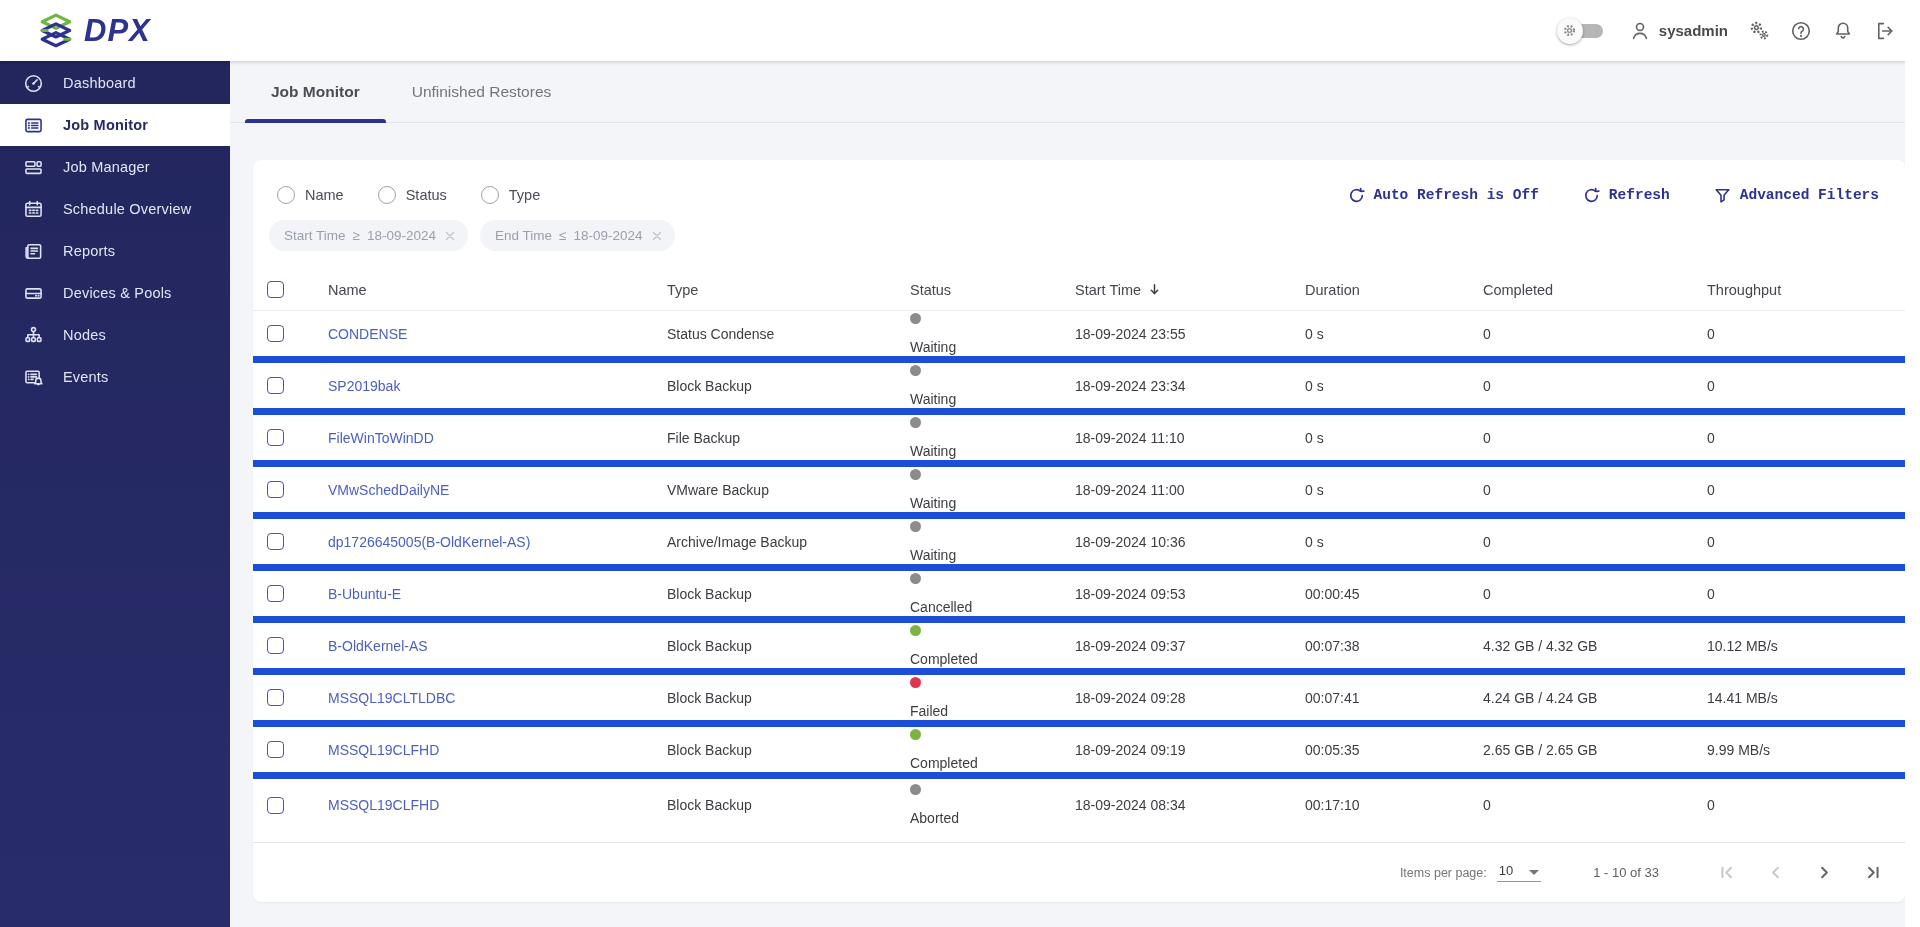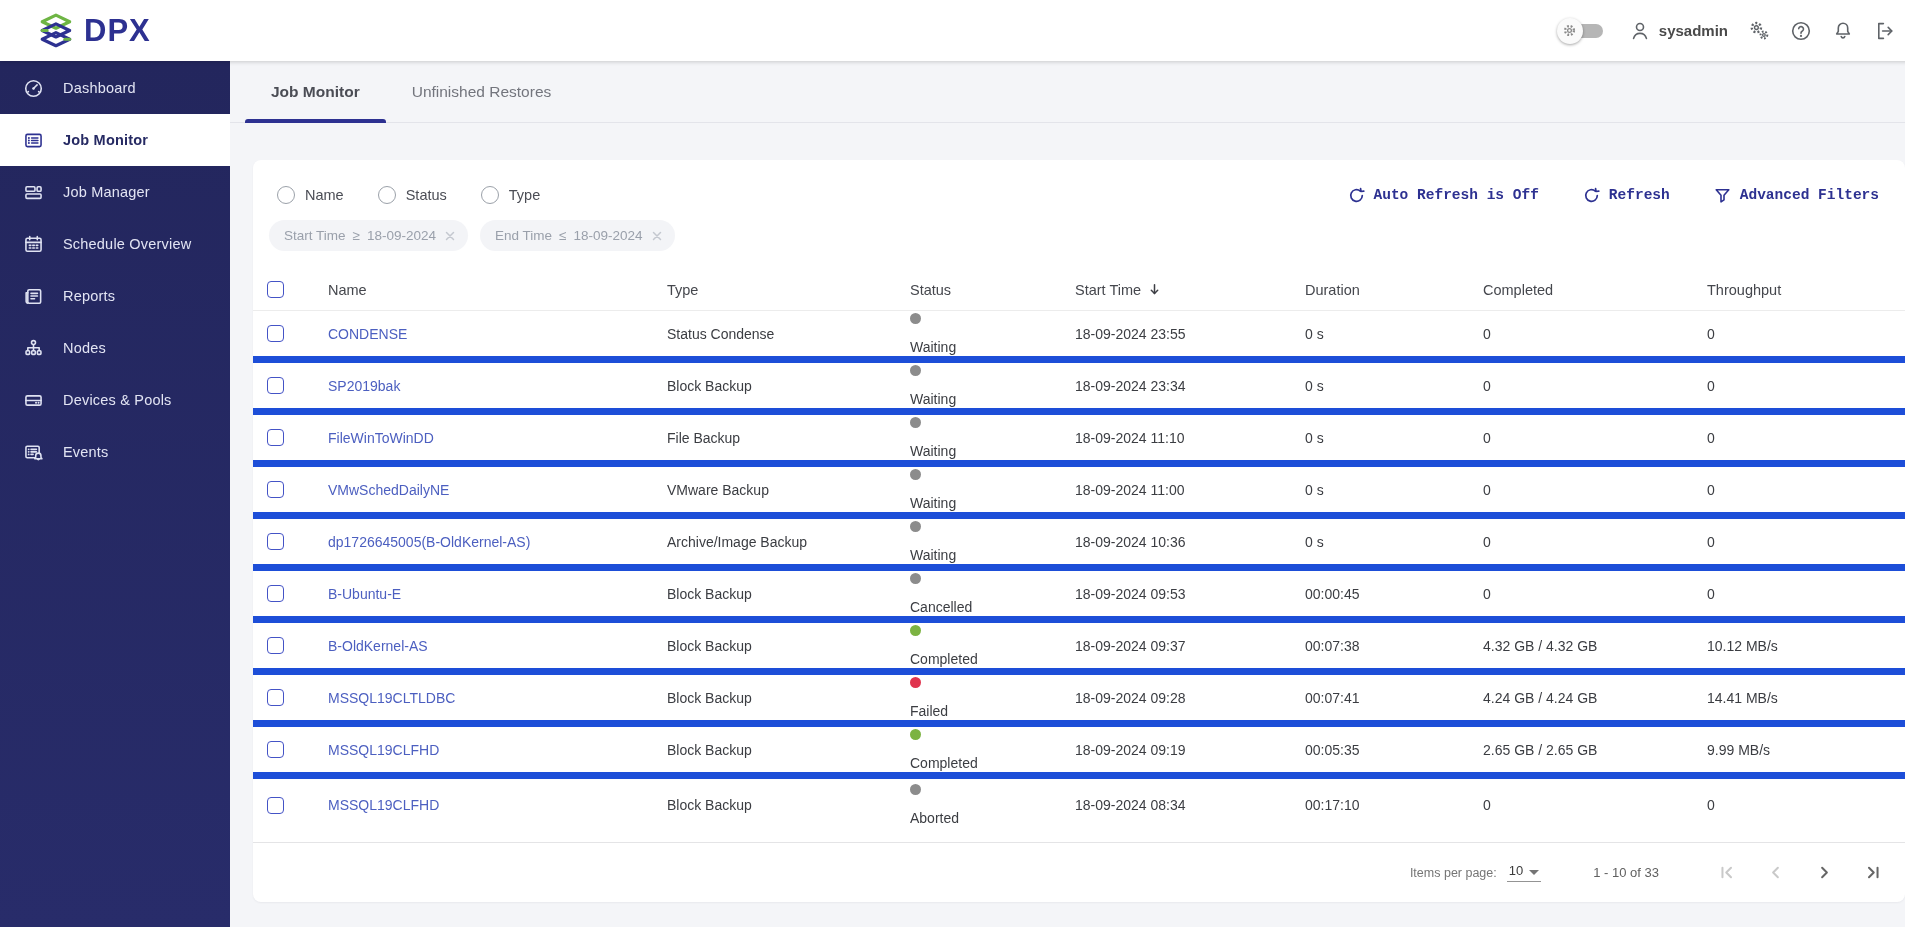--- a/index.html
+++ b/index.html
@@ -4,36 +4,36 @@
 <style>
   * { margin:0; padding:0; box-sizing:border-box; }
   html,body { width:1920px; height:927px; overflow:hidden; }
   body { font-family:"Liberation Sans", sans-serif; background:#f4f5f8; position:relative; color:#3b3d42; }
 
   
   .topbar { position:absolute; top:0; left:0; right:0; height:61px; background:#fff;
             box-shadow:0 1px 4px rgba(0,0,0,.18); display:flex; align-items:center;
             padding:0 24px 0 38px; z-index:5; }
   .logo { display:flex; align-items:center; gap:10px; cursor:pointer; }
-  .logo-text { font-size:31px; font-weight:800; color:#2d3191; letter-spacing:1px; }
+  .logo-text { font-size:31px; font-weight:800; color:#2d3191; letter-spacing:1px;font-style:italic; }
   .topbar-right { margin-left:auto; display:flex; align-items:center; gap:20px; }
   .tb-icon { width:22px; height:22px; color:#5f6368; display:inline-flex; cursor:pointer; }
   .tb-icon svg { width:100%; height:100%; }
   .user-chip { display:flex; align-items:center; gap:8px; cursor:pointer; }
   .user-name { font-size:15px; font-weight:700; color:#4a4a4a; }
   .toggle { position:relative; width:46px; height:20px; margin-right:6px; cursor:pointer; }
   .toggle-track { position:absolute; left:8px; top:3px; width:38px; height:14px; border-radius:8px; background:#b6b6b6; }
   .toggle-knob { position:absolute; left:0; top:-3px; width:26px; height:26px; border-radius:50%;
                  background:#fafafa; box-shadow:0 1px 3px rgba(0,0,0,.35); display:flex; align-items:center; justify-content:center; color:#8a8a8a; }
   .toggle-knob svg { width:15px; height:15px; }
 
   
   .sidebar { position:absolute; top:61px; left:0; bottom:0; width:230px;
              background:linear-gradient(180deg,#23265d 0%, #282c6a 100%); z-index:4; padding-top:1px; }
-  .nav-item { height:52px; display:flex; align-items:center; gap:19px; padding-left:23px;
+  .nav-item { height:42px; display:flex; align-items:center; gap:19px; padding-left:23px;
               color:#e2e4f3; cursor:pointer; }
   .nav-item .icon { width:21px; height:21px; color:#dfe2f2; flex:none; display:inline-flex; }
   .nav-item .icon svg { width:100%; height:100%; }
   .nav-label { font-size:14.5px; letter-spacing:.2px; }
   .nav-item.active { background:#fff; color:#262a63; }
   .nav-item.active .icon { color:#2d3191; }
   .nav-item.active .nav-label { font-weight:700; }
 
   
   .main { position:absolute; top:61px; left:230px; right:0; bottom:0; }
@@ -79,21 +79,21 @@
   .tbody .trow:last-child { border-bottom:none; }
   .cb { width:17px; height:17px; border:1.6px solid #4453c6; border-radius:4px; background:#fff; cursor:pointer; }
   .name-link { color:#4c5fc0; text-decoration:none; cursor:pointer; }
   .status-cell { display:flex; gap:15px;flex-direction:column; }
   .dot { width:11px; height:11px; border-radius:50%; flex:none; }
 
   
   .pagination { margin-top:auto; border-top:1px solid #e4e4e6; height:60px; display:flex;
                 align-items:center; justify-content:flex-end; padding-right:22px; }
   .ipp-label { font-size:12.5px; color:#757575; margin-right:10px; }
-  .ipp-select { display:flex; align-items:end; gap:6px; border-bottom:1px solid #949494;
+  .ipp-select { display:flex; align-items:end; gap:16px; border-bottom:1px solid #949494;
                 padding:0 2px 3px 2px; cursor:pointer; }
   .ipp-value { font-size:13px; color:#3c3c3c; }
   .caret { width:0; height:0; border-left:5px solid transparent; border-right:5px solid transparent;
            border-top:5px solid #757575; margin-bottom:3px; }
   .range { font-size:13px; color:#606060; margin:0 58px 0 52px; }
   .pg-btns { display:flex; align-items:center; gap:30px; }
   .pg-btn { width:19px; height:19px; display:inline-flex; color:#666; cursor:pointer; background:none; border:none; padding:0; }
   .pg-btn svg { width:100%; height:100%; }
   .pg-btn.disabled { color:#c9c9c9; cursor:default; }
 
@@ -214,38 +214,38 @@
           <rect x="4.6" y="3.6" width="12.2" height="12.8" rx="1.2"></rect>
           <path d="M4.6 6.4 H3 v8.2 a1.7 1.7 0 0 0 1.7 1.7"></path>
           <path d="M7.6 7 h6.2 M7.6 9.6 h6.2 M7.6 12.2 h3.4"></path>
         </svg>
       </span>
       <span class="nav-label">Reports</span>
     </div>
     <div class="nav-item">
       <span class="icon">
         <svg viewBox="0 0 20 20" fill="none" stroke="currentColor" stroke-width="1.5" stroke-linecap="round" stroke-linejoin="round">
+          <rect x="2.8" y="5.6" width="14.4" height="8.8" rx="1.4"></rect>
+          <path d="M2.8 10 h14.4"></path>
+          <path d="M12.4 12.2 h.01 M14.8 12.2 h.01" stroke-width="1.9"></path>
+        </svg>
+      </span>
+      <span class="nav-label">Devices &amp; Pools</span>
+    </div>
+    <div class="nav-item">
+      <span class="icon">
+        <svg viewBox="0 0 20 20" fill="none" stroke="currentColor" stroke-width="1.5" stroke-linecap="round" stroke-linejoin="round">
           <circle cx="10" cy="4.4" r="1.9"></circle>
           <path d="M10 6.6 v2.7 M4.6 9.3 h10.8 M4.6 9.3 v2.6 M15.4 9.3 v2.6 M10 9.3 v2.6"></path>
           <rect x="2.9" y="12.2" width="3.4" height="3.4" rx=".8"></rect>
           <rect x="8.3" y="12.2" width="3.4" height="3.4" rx=".8"></rect>
           <rect x="13.7" y="12.2" width="3.4" height="3.4" rx=".8"></rect>
         </svg>
       </span>
       <span class="nav-label">Nodes</span>
-    </div>
-    <div class="nav-item">
-      <span class="icon">
-        <svg viewBox="0 0 20 20" fill="none" stroke="currentColor" stroke-width="1.5" stroke-linecap="round" stroke-linejoin="round">
-          <rect x="2.8" y="5.6" width="14.4" height="8.8" rx="1.4"></rect>
-          <path d="M2.8 10 h14.4"></path>
-          <path d="M12.4 12.2 h.01 M14.8 12.2 h.01" stroke-width="1.9"></path>
-        </svg>
-      </span>
-      <span class="nav-label">Devices &amp; Pools</span>
     </div>
     <div class="nav-item">
       <span class="icon">
         <svg viewBox="0 0 20 20" fill="none" stroke="currentColor" stroke-width="1.5" stroke-linecap="round" stroke-linejoin="round">
           <rect x="2.8" y="4" width="12.6" height="11" rx="1.2"></rect>
           <path d="M7.6 7 h5.2 M7.6 9.4 h5.2 M7.6 11.8 h2"></path>
           <path d="M5.4 7 h.01 M5.4 9.4 h.01 M5.4 11.8 h.01" stroke-width="1.8"></path>
           <path d="M14.6 10.6 a2.5 2.5 0 0 1 2.5 2.5 v1.5 l.9 1.4 h-6.8 l.9-1.4 v-1.5 a2.5 2.5 0 0 1 2.5-2.5 z" fill="#262a63"></path>
           <path d="M13.7 16.2 a1 1 0 0 0 1.8 0"></path>
         </svg>

